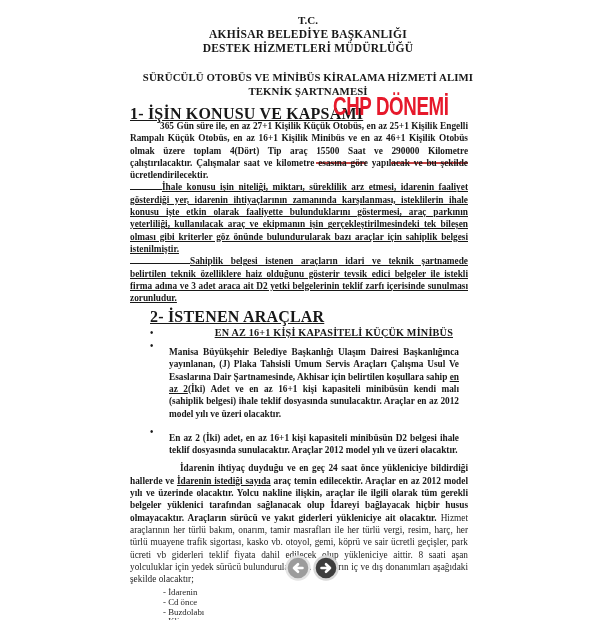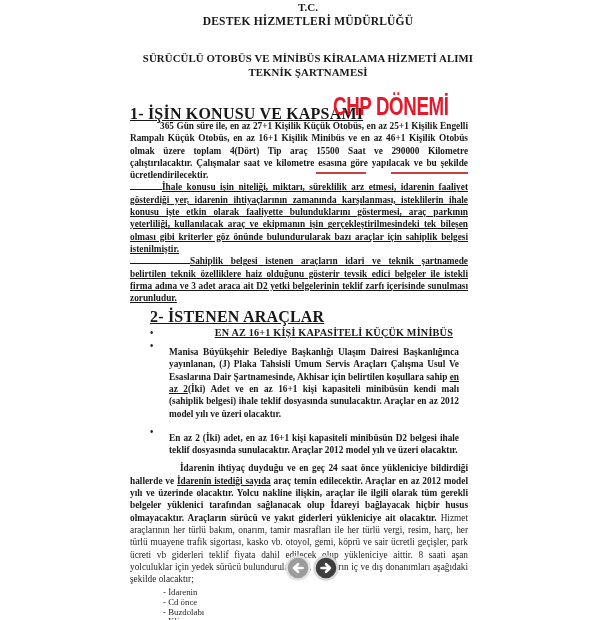--- a/index.html
+++ b/index.html
@@ -4,41 +4,41 @@
 <style>
   :root { --ink:#181818; --stamp-color:#e6192b; --mark-color:#c84444; }
   * { box-sizing:border-box; }
   html,body { margin:0; padding:0; }
   body {
     width:616px; height:620px; background:#ffffff; overflow:hidden; position:relative;
     font-family:"Liberation Serif","DejaVu Serif",serif; color:var(--ink);
     -webkit-font-smoothing:antialiased;
   }
   .sheet { position:absolute; inset:0; background:#fff; }
-  .doc-header { text-align:center; font-weight:bold; }
+  .doc-header { padding-top:13px; text-align:center; font-weight:bold; }
   .hl1 { font-size:11px; line-height:14px; }
   .hl2 { font-size:11.5px; line-height:14px; letter-spacing:0.2px; }
-  .titleblock { margin-top:24px; text-align:center; font-weight:bold; }
+  .titleblock { margin-top:16px; text-align:center; font-weight:bold; }
   .tl { font-size:10.8px; line-height:13.5px; letter-spacing:0.1px; }
   .doc-main { position:absolute; left:130px; top:94px; width:338px; }
   .sec-heading {
     font-weight:bold; font-size:16px; line-height:13px;
     text-decoration:underline; letter-spacing:0.2px;
   }
   .h1row { margin-top:13px; }
   .h2row { margin-top:6px; margin-left:20px; }
   p.doc { margin:0; font-size:9.3px; line-height:12.3px; text-align:justify; font-weight:bold; }
   .mt8 { margin-top:8px; } .mt10 { margin-top:10px; }
   .indent30 { text-indent:30px; }
   .indent50 { text-indent:50px; }
   .ul { text-decoration:underline; }
   .reg { font-weight:normal; color:#232323; }
   .tab { display:inline-block; height:9px; border-bottom:1px solid var(--ink); }
   .w32 { width:32px; } .w60 { width:60px; }
-  .redmark { border-bottom:2.2px solid var(--mark-color); padding-bottom:16px; }
+  .redmark { border-bottom:2.2px solid var(--mark-color); padding-bottom:6px; }
   .bullet { display:flex; align-items:flex-start; }
   .bullet .marker { width:13px; margin-left:20px; flex:none; font-weight:bold; font-size:9.5px; line-height:12.3px; }
   .bullet .btext { width:290px; font-size:9.3px; line-height:12.3px; text-align:justify; font-weight:bold; margin:6px; }
   .bullet .btitle {
     width:290px; font-weight:bold; font-size:10.2px; line-height:12.6px;
     text-decoration:underline; letter-spacing:0.2px;text-align:right;
   }
   .mt4 { margin-top:4px; }
   .equip { margin-left:33px; margin-top:3px; font-size:8.8px; line-height:9.6px; font-weight:normal; color:#262626; }
   .stamp {
@@ -51,20 +51,21 @@
   .nav-btn { width:26px; height:26px; padding:0; border:none; background:transparent; cursor:pointer; }
   .nav-btn svg { display:block; }
 </style>
 </head>
 <body>
 
 <div class="sheet">
 
   <div class="doc-header">
     <div class="hl1">T.C.</div>
+    <div class="hl2">AKHİSAR BELEDİYE BAŞKANLIĞI</div>
     <div class="hl2">DESTEK HİZMETLERİ MÜDÜRLÜĞÜ</div>
     <div class="titleblock">
       <div class="tl">SÜRÜCÜLÜ OTOBÜS VE MİNİBÜS KİRALAMA HİZMETİ ALIMI</div>
       <div class="tl">TEKNİK ŞARTNAMESİ</div>
     </div>
   </div>
 
   <div class="stamp">CHP DÖNEMİ</div>
 
   <div class="doc-main">

